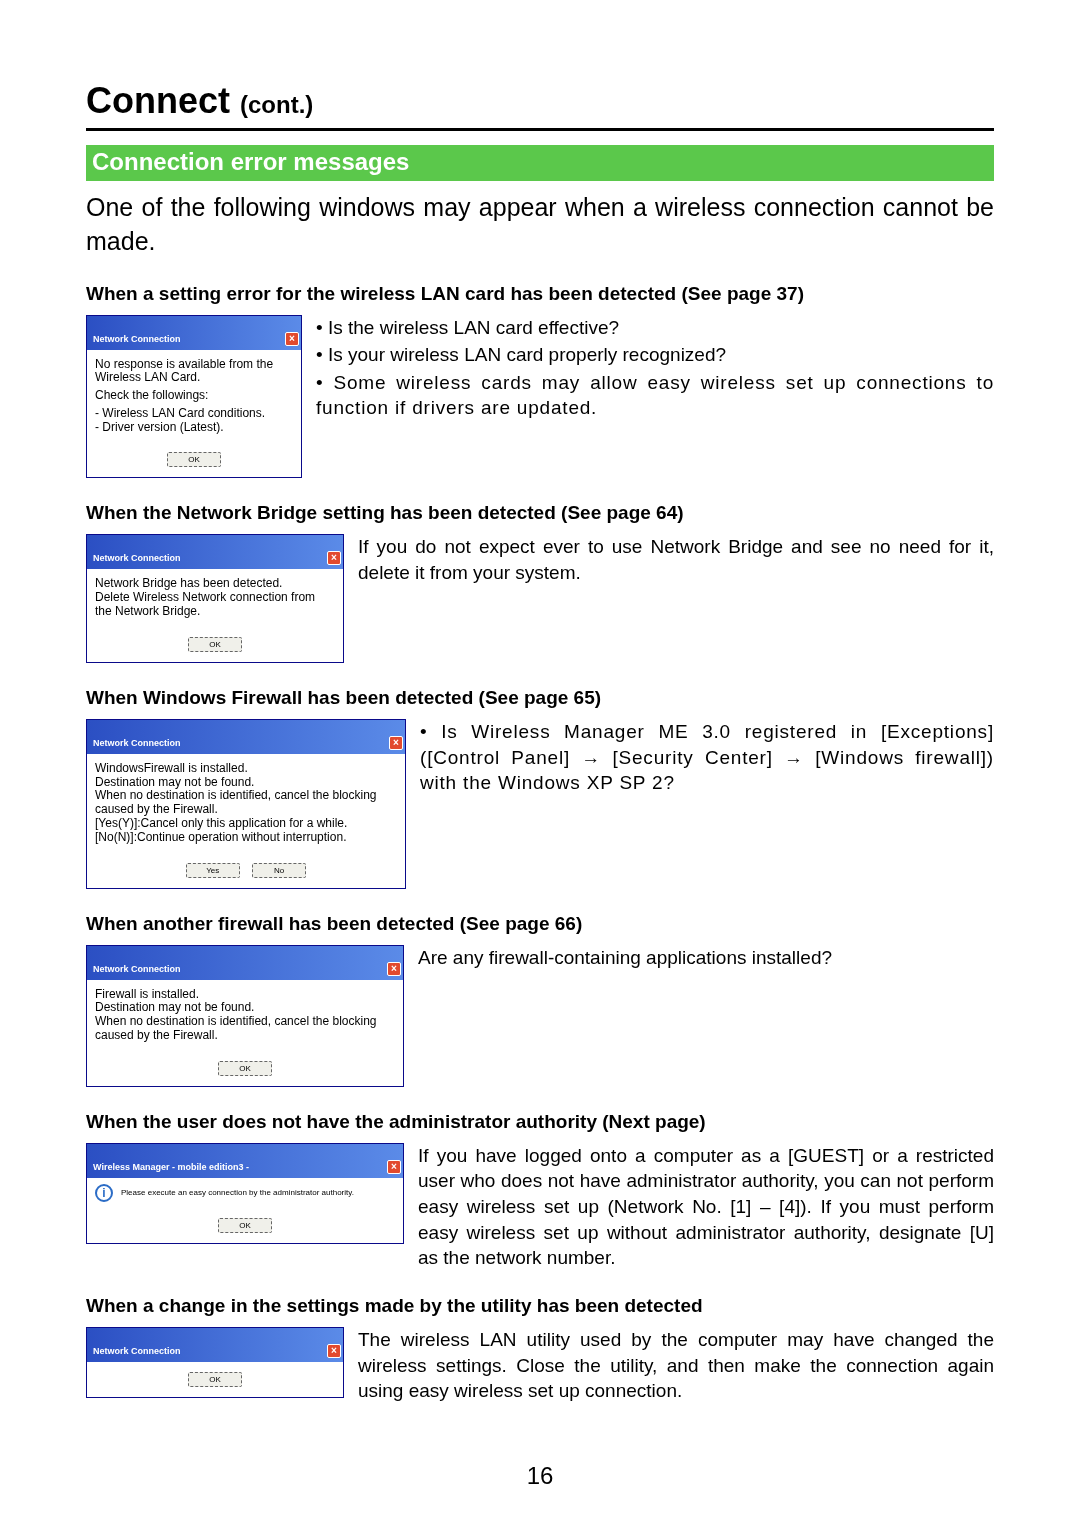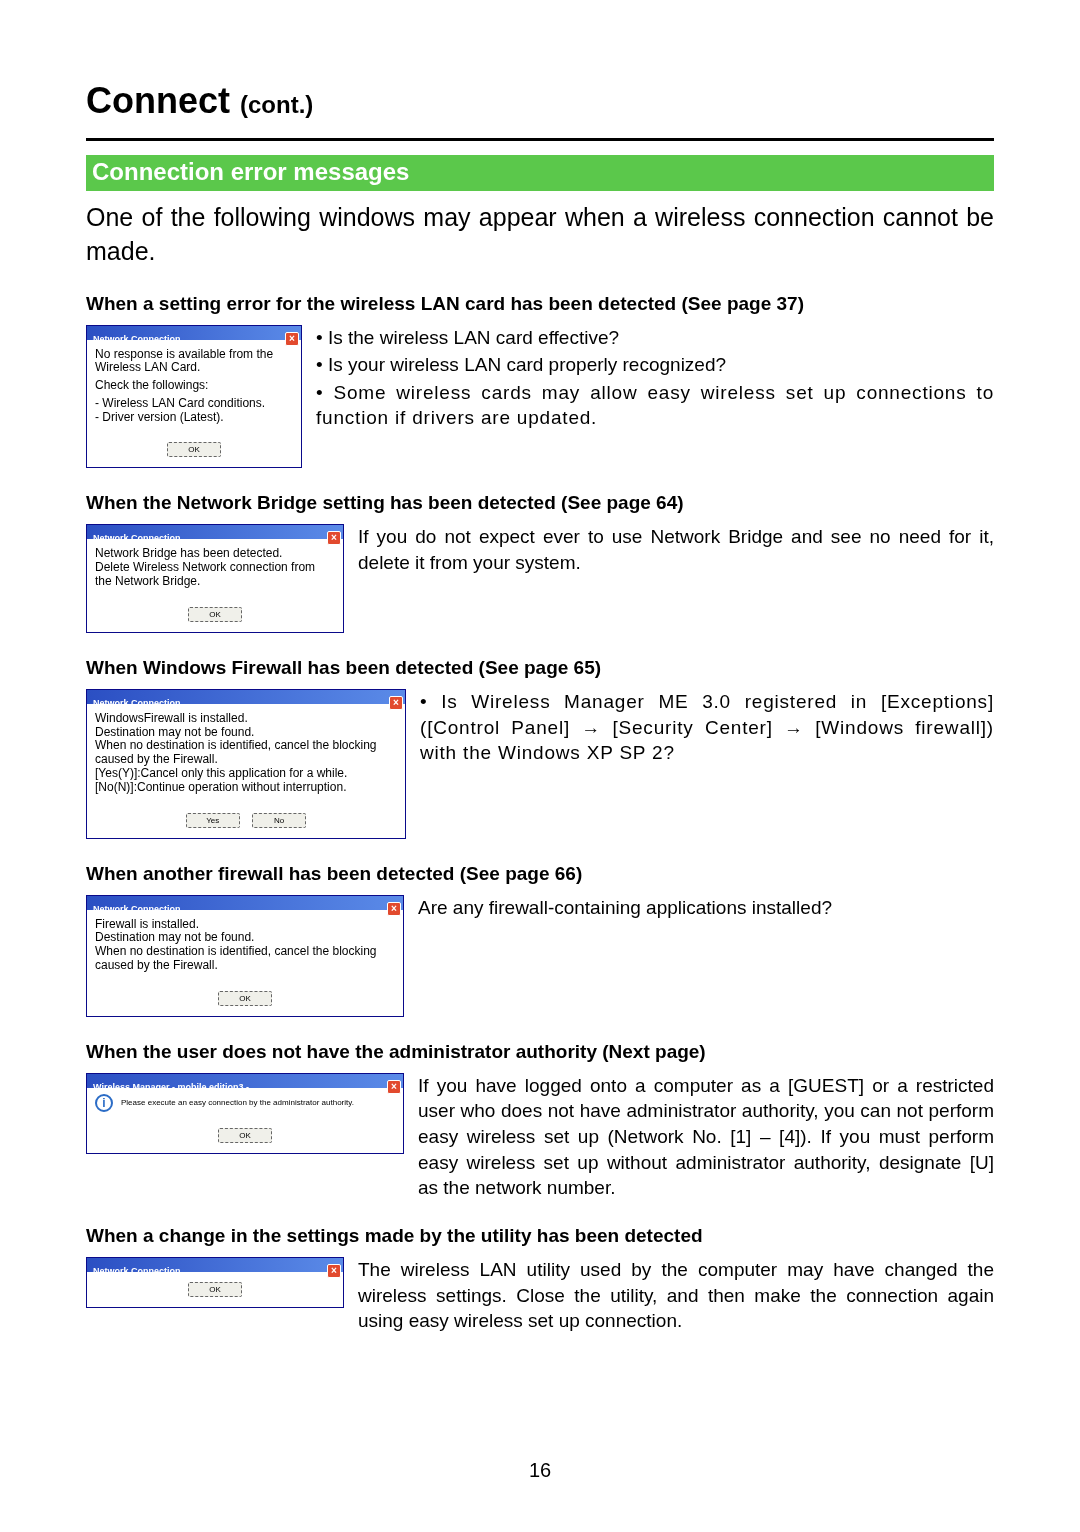--- a/index.html
+++ b/index.html
@@ -10,21 +10,21 @@
     height: 1532px;
     position: relative;
     color: #000;
   }
   .page {
     padding: 80px 86px 40px 86px;
   }
   .page-title {
     font-size: 36px;
     font-weight: bold;
-    margin-bottom: 16px;
+    margin-bottom: 6px;
   }
   .cont { font-size: 24px; font-weight: bold; }
   .hr1 {
     border: none;
     border-top: 3px solid #000;
     margin-bottom: 14px;
   }
   .green-bar {
     background: #5bc84b;
     color: #fff;
@@ -55,21 +55,21 @@
     flex: 0 0 auto;
     margin-right: 14px;
     font-family: Tahoma, Arial, sans-serif;
     background: #fff;
   }
   .dlg-w1 { width: 216px; }
   .dlg-w2 { width: 258px; }
   .dlg-w3 { width: 320px; }
   .dlg-w4 { width: 318px; }
   .titlebar {
-    height: 14px;
+    height: 34px;
     background: linear-gradient(to right, #2b4fc3, #5b8be8);
     display: flex;
     align-items: center;
     justify-content: space-between;
     padding: 12px 2px 0 6px;
   }
   .titlebar span {
     color: #fff;
     font-size: 9px;
     font-weight: bold;
@@ -132,24 +132,24 @@
     flex: 1 1 auto;
   }
   .side-text ul { list-style: none; padding: 0; }
   .side-text li::before {
     content: "• ";
   }
   .side-text li { margin-bottom: 2px; }
   .side-text .wide { letter-spacing: 0.8px; }
   .page-number {
     position: absolute;
-    bottom: 50px;
+    bottom: 42px;
     left: 0; right: 0;
     text-align: center;
-    font-size: 20px;
+    font-size: 24px;
   }
 </style>
 </head>
 <body>
 
 <div class="page">
 
   <div class="page-title">
     <span>Connect</span>
     <span class="cont">(cont.)</span>

